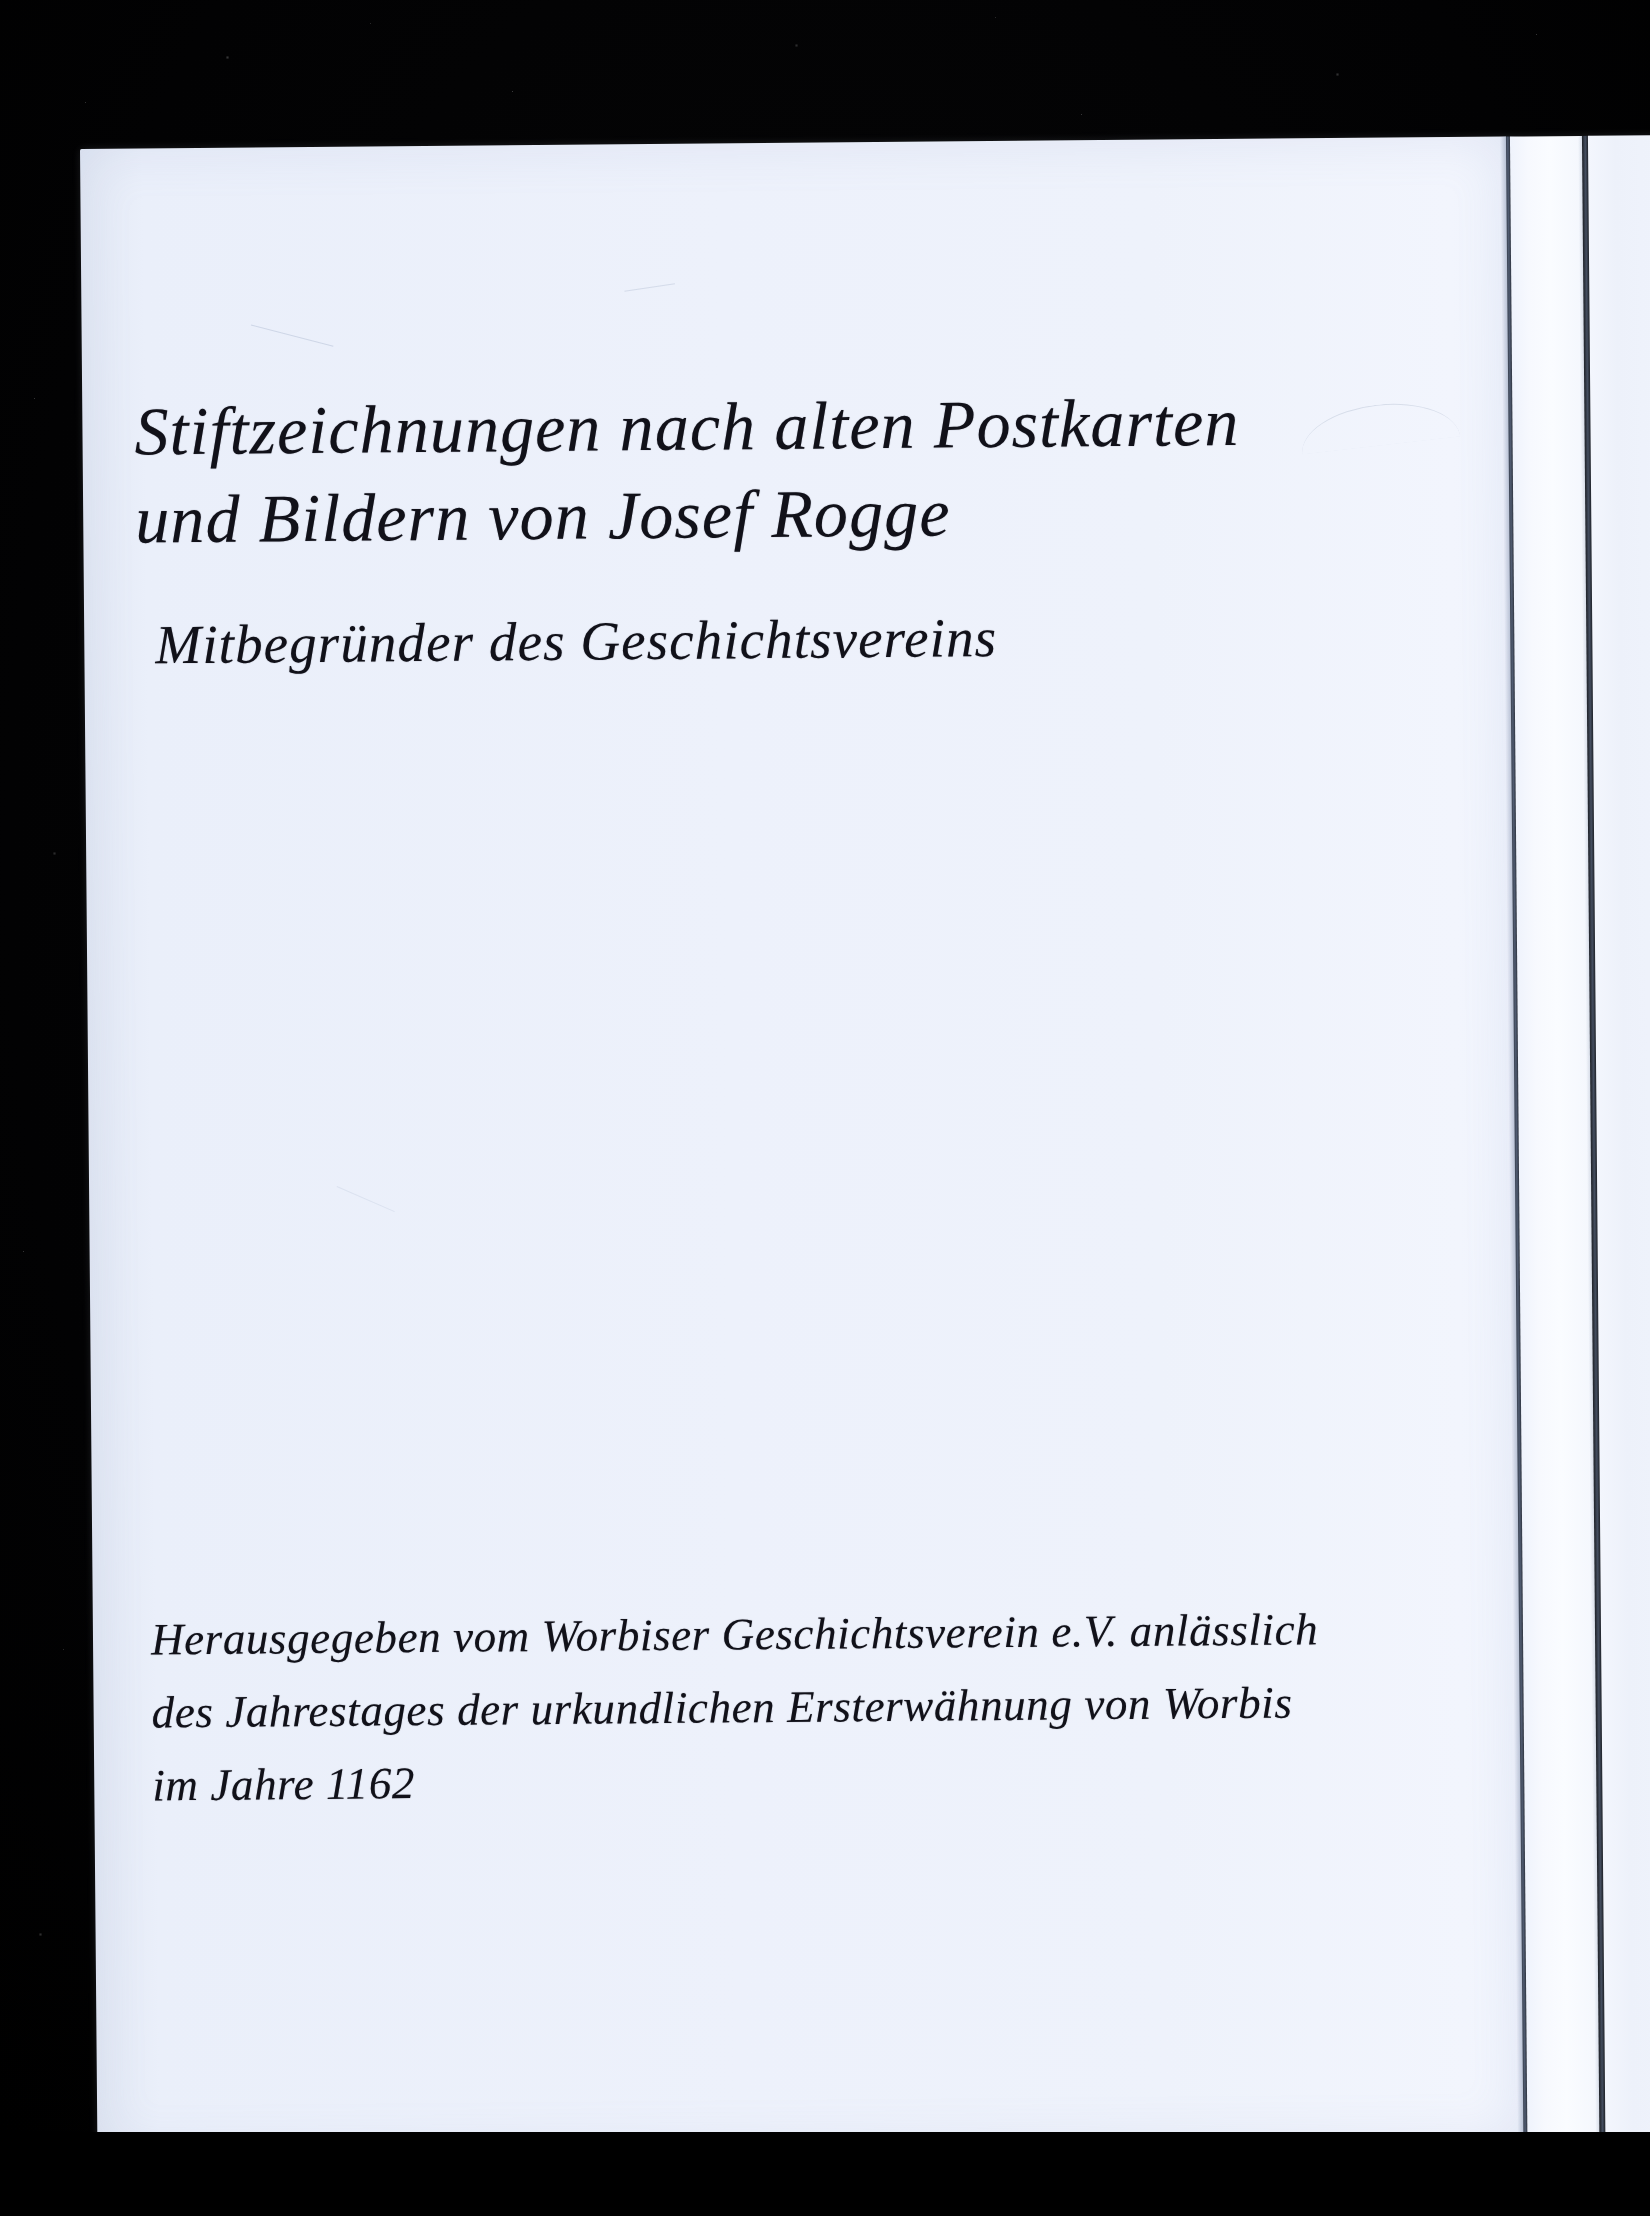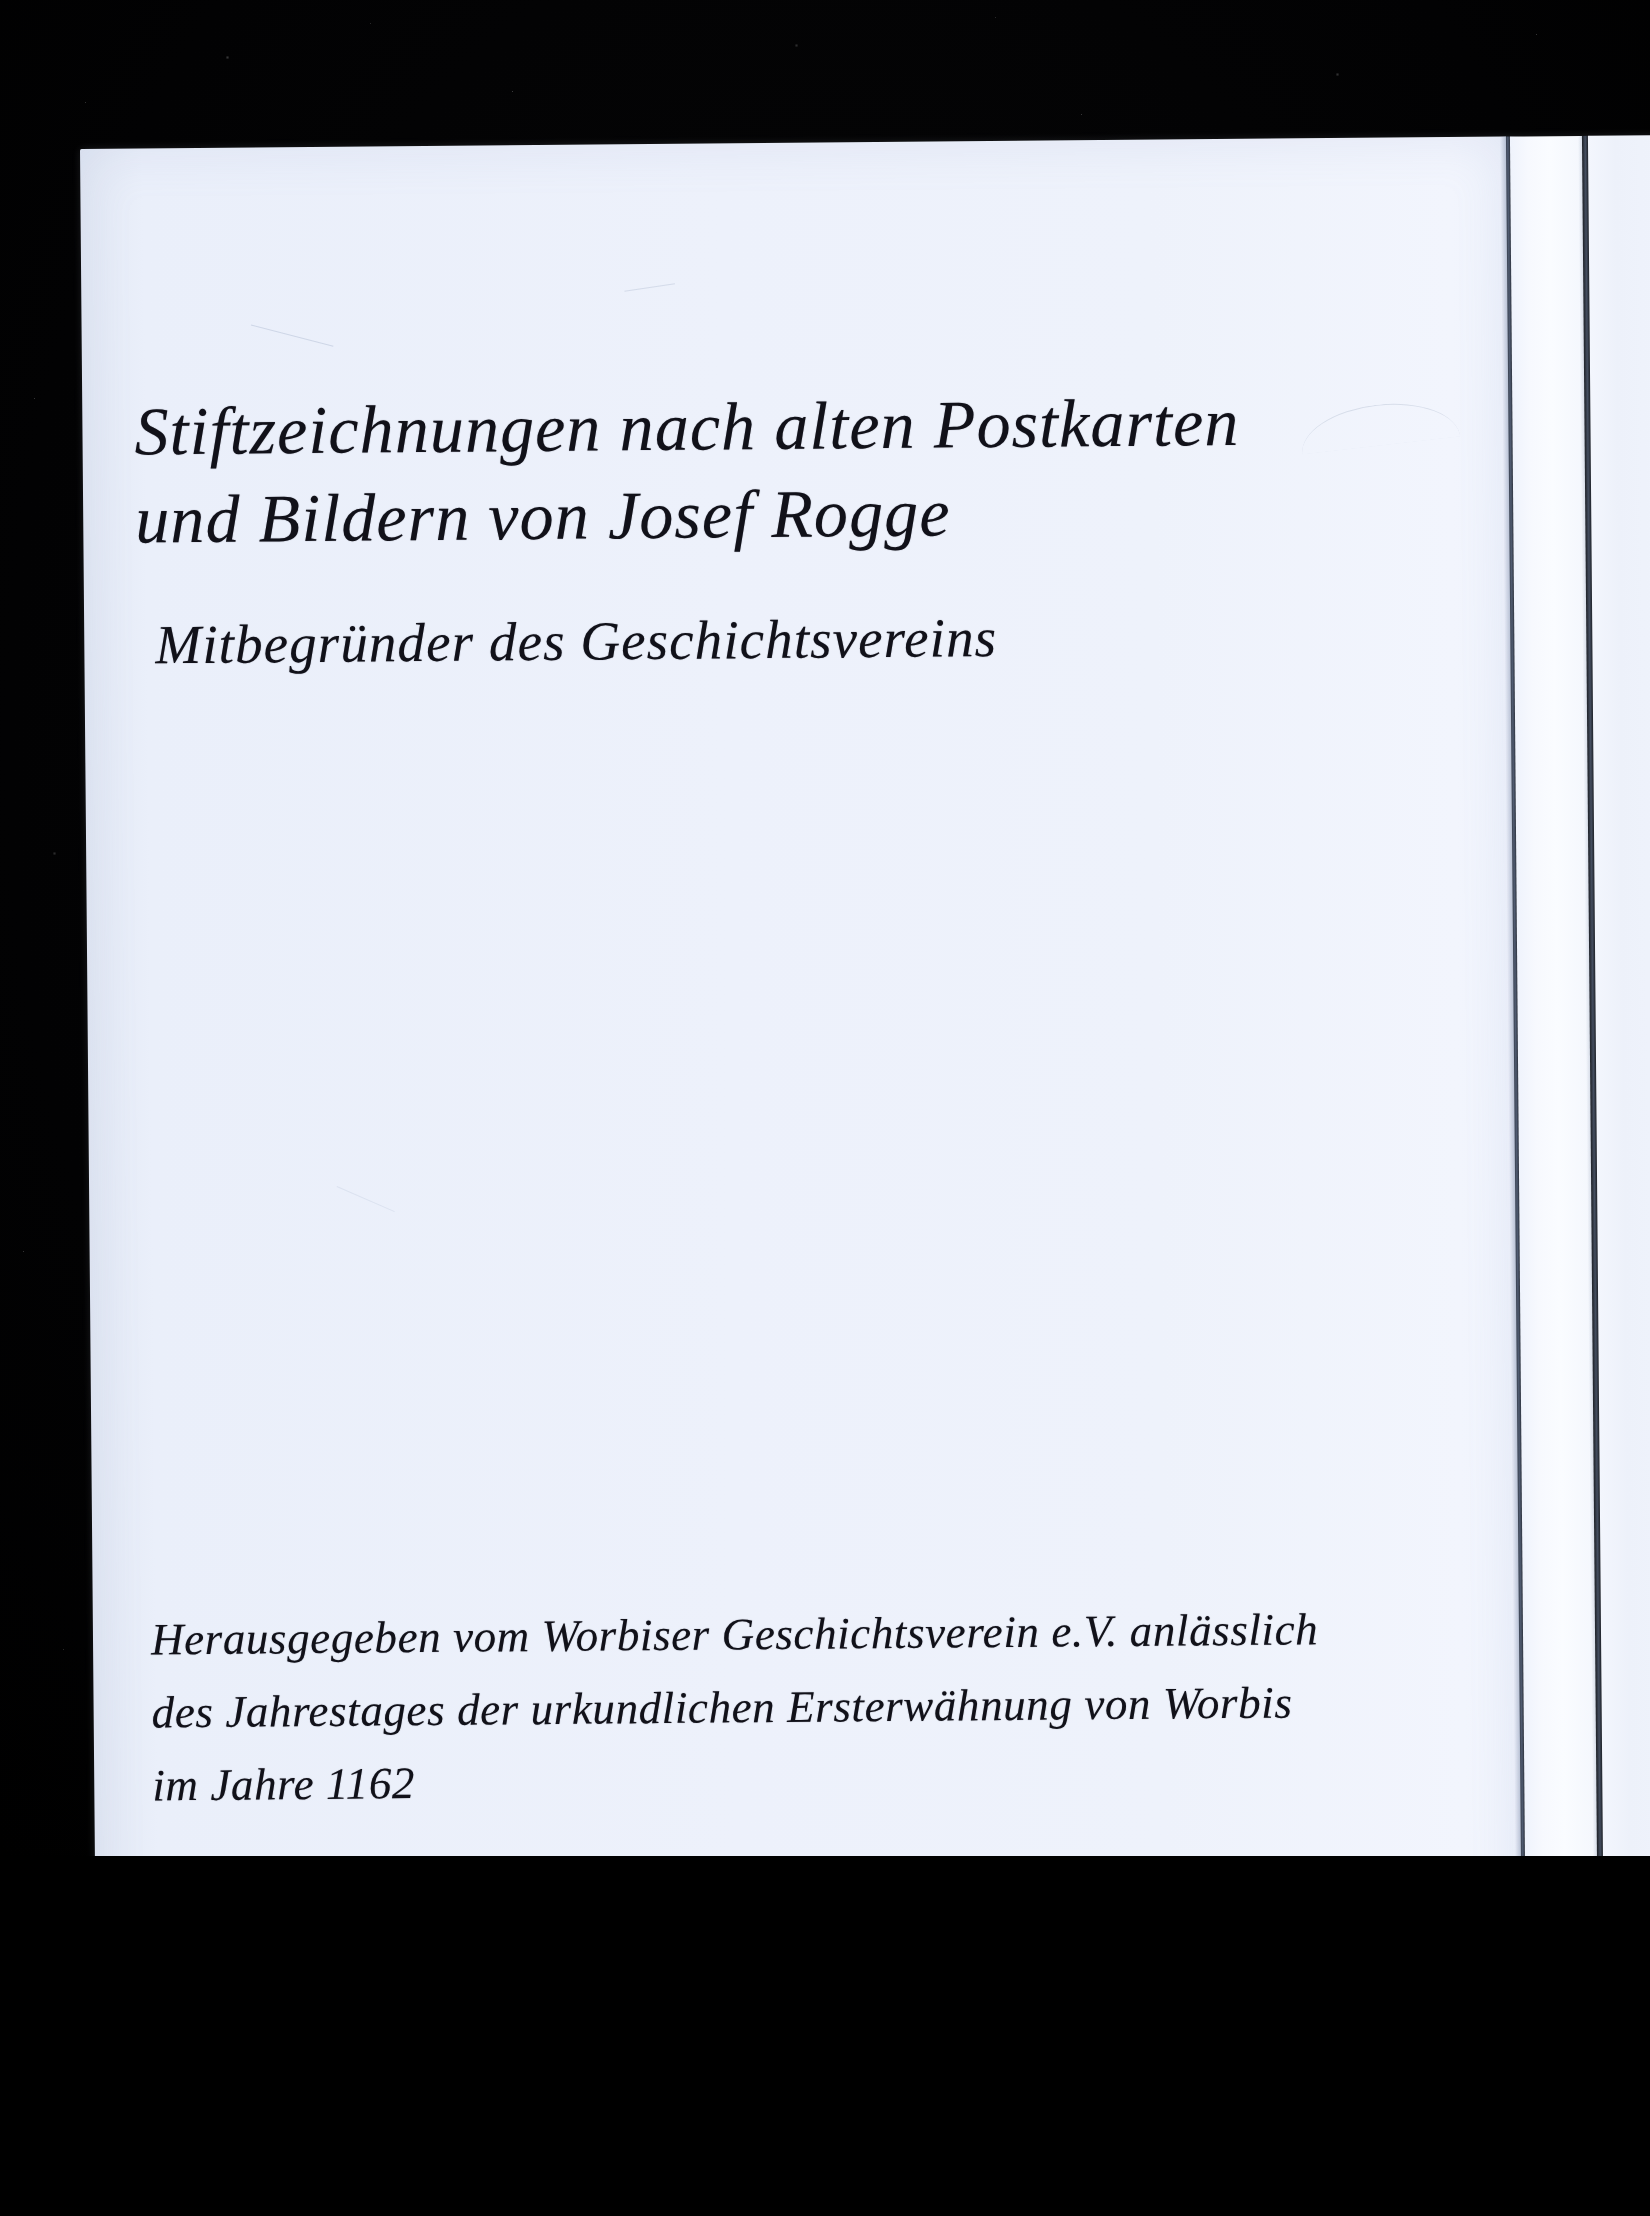--- a/index.html
+++ b/index.html
@@ -3,21 +3,21 @@
 <meta charset="utf-8">
 <style>
   html, body {
     margin: 0;
     padding: 0;
     background: #000;
   }
   #canvas {
     position: relative;
     width: 1650px;
-    height: 1856px;
+    height: 2132px;
     background: radial-gradient(ellipse at 50% 40%, #060607 0%, #020203 70%, #000 100%);
     overflow: hidden;
     font-family: "Liberation Serif", "DejaVu Serif", serif;
   }
   
   .dust {
     position: absolute;
     left: 0; top: 0;
     width: 1.1px; height: 1.1px;
     background: transparent;

